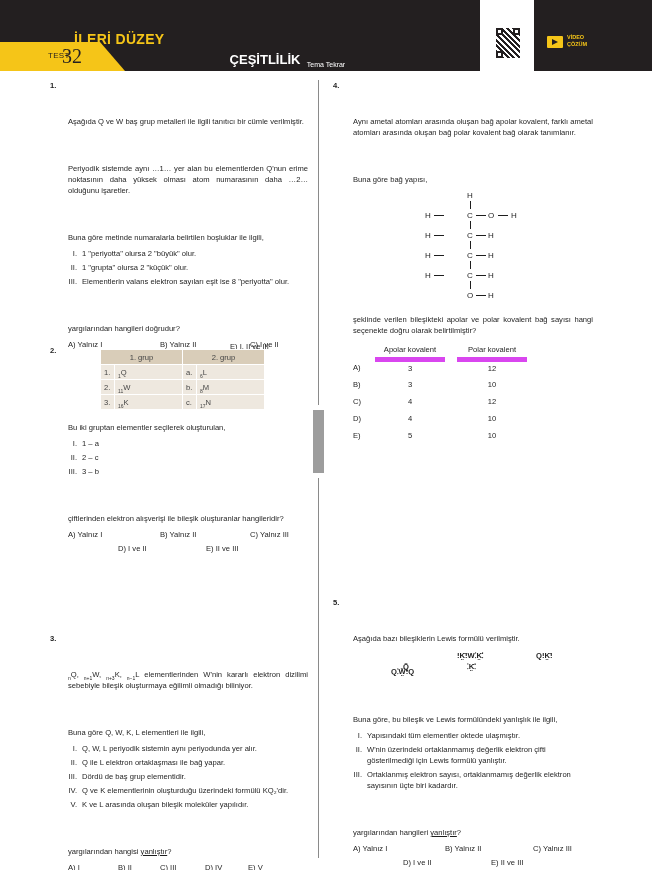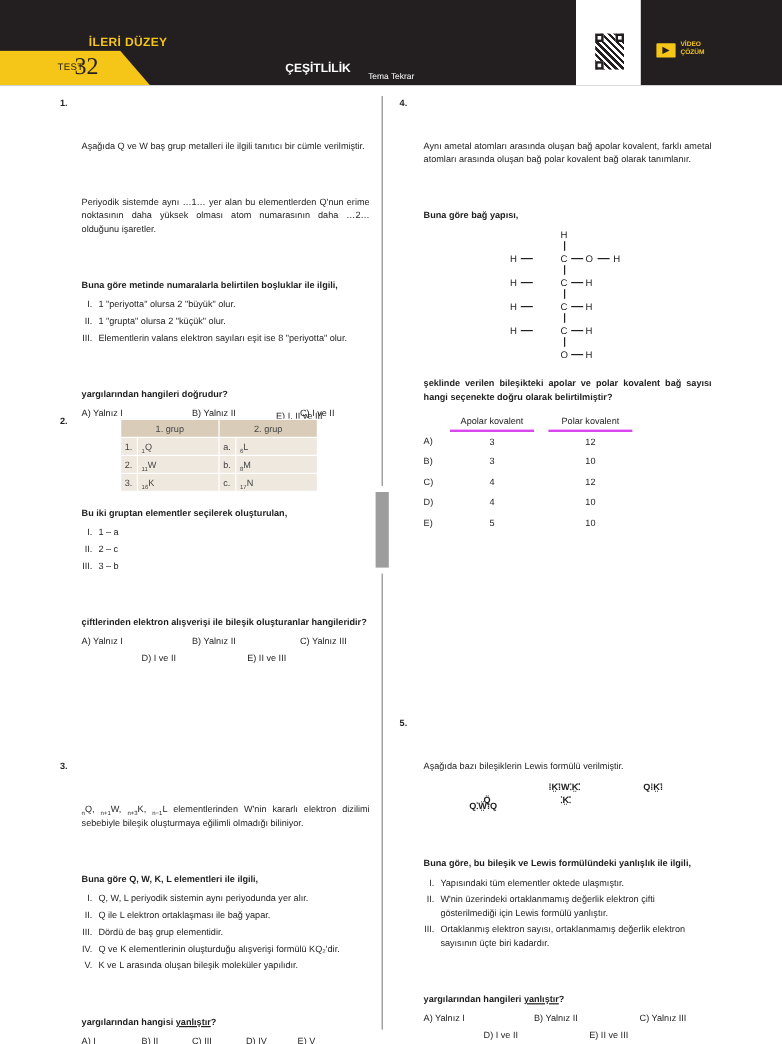--- a/index.html
+++ b/index.html
@@ -1,59 +1,59 @@
 <!DOCTYPE html>
 <html><head>
 <meta charset="utf-8">
 <style>
   * { box-sizing: border-box; margin: 0; padding: 0; }
   body { width: 652px; height: 870px; background: #ffffff; font-family: "Liberation Sans", sans-serif; color: #1e1e1e; position: relative; overflow: hidden; font-size: 7.6px; line-height: 1.45; }
   .header { position: absolute; left: 0; top: 0; width: 652px; height: 71px; background: #231f20; }
-  .level { position: absolute; left: 40px; top: 29px; color: #f5c518; font-weight: bold; font-size: 10px; letter-spacing: 0.3px; padding-left: 34px; }
+  .level { position: absolute; left: 40px; top: 29px; color: #f5c518; font-weight: bold; font-size: 14px; letter-spacing: 0.3px; padding-left: 34px; }
   .test-band { position: absolute; left: 0; top: 42px; width: 125px; height: 29px; background: #f5c518; clip-path: polygon(0 0, 100px 0, 125px 29px, 0 29px); }
   .test-lbl { position: absolute; left: 48px; top: 50px; font-weight: normal; font-size: 8px; color: #231f20; letter-spacing: 0.3px; }
   .test-num { position: absolute; left: 62px; top: 42px; font-family: "Liberation Serif", serif; font-size: 20px; color: #231f20; }
-  .topic { position: absolute; left: 0; width: 530px; top: 51px; text-align: center; color: #fff; font-weight: bold; font-size: 10px; }
+  .topic { position: absolute; left: 0; width: 530px; top: 51px; text-align: center; color: #fff; font-weight: bold; font-size: 13px; }
   .subtopic { position: absolute; left: 0; width: 652px; top: 60px; text-align: center; color: #fff; font-size: 7px; }
   .qr-box { position: absolute; left: 480px; top: 0; width: 54px; height: 71px; background: #ffffff; }
   .qr-finder { position: absolute; width: 7px; height: 7px; border: 2px solid #231f20; background: #fff; }
   .video-btn { position: absolute; left: 547px; top: 36px; width: 16px; height: 12px; background: #f5c518; border-radius: 1px; }
   .video-btn::after { content: ""; position: absolute; left: 5px; top: 3px; border-left: 6px solid #231f20; border-top: 3px solid transparent; border-bottom: 3px solid transparent; }
   .video-lbl { position: absolute; left: 567px; top: 34px; color: #f5c518; font-weight: bold; font-size: 5.5px; line-height: 1.2; }
 
   .divider-top { position: absolute; left: 318px; top: 80px; width: 1px; height: 325px; background: #8a8a8a; }
   .divider-bot { position: absolute; left: 318px; top: 478px; width: 1px; height: 380px; background: #8a8a8a; }
   .side-tab { position: absolute; left: 313px; top: 410px; width: 11px; height: 63px; background: #9d9d9d; }
 
   .q { position: absolute; }
   .qnum { position: absolute; left: 0; top: 0; font-weight: bold; }
   .qbody { position: absolute; left: 18px; top: 0; }
   p { margin-bottom: 5px; text-align: justify; margin-top: 36px; }
-  .b { font-weight: bold; }
+  .b { font-weight: normal; }
   .item { display: flex; margin-bottom: 3px; }
   .item .rn { width: 14px; text-align: right; padding-right: 5px; flex: none; }
   .opts { position: relative; height: 30px; }
   .opt { position: absolute; white-space: nowrap; }
   u { text-decoration: underline; }
   sub { font-size: 5px; vertical-align: sub; line-height: 0; }
 
   table.grp { border-collapse: collapse; margin-left: 32px; margin-top: 4px; background: #eee8df; }
   table.grp td, table.grp th { border: 1px solid #ffffff; height: 15px; font-weight: normal; font-size: 7.6px; color: #444; }
   table.grp th { background: #d9cdb9; text-align: center; width: 82px; }
   table.grp td.n { width: 14px; padding-left: 3px; }
   table.grp td.v { width: 68px; padding-left: 3px; }
 
   .struct { position: relative; width: 120px; height: 110px; margin-left: 72px; margin-top: 4px; font-size: 8px; }
   .struct span { position: absolute; }
   .bond-h { position: absolute; height: 1.2px; background: #1e1e1e; width: 10px; }
   .bond-v { position: absolute; width: 1.2px; background: #1e1e1e; height: 8px; }
 
   table.ans { border-collapse: collapse; margin-top: 6px; }
   table.ans td { height: 17px; font-size: 7.6px; }
-  table.ans .hd { border-bottom: 2px solid #d946ef; text-align: center; height: 14px; }
+  table.ans .hd { border-bottom: 5px solid #d946ef; text-align: center; height: 14px; }
   table.ans .c1 { width: 22px; }
   table.ans .c2 { width: 70px; text-align: center; }
   table.ans .gap { width: 12px; }
   table.ans .c3 { width: 70px; text-align: center; }
 
   .lewis { position: relative; height: 28px; margin-top: 6px; font-weight: bold; font-size: 7.6px; }
   .lewis span { position: absolute; white-space: nowrap; }
 </style>
 </head>
 <body>
@@ -176,21 +176,21 @@
     <div class="item">
         <span class="rn">II.</span>
         <span>Q ile L elektron ortaklaşması ile bağ yapar.</span>
       </div>
     <div class="item">
         <span class="rn">III.</span>
         <span>Dördü de baş grup elementidir.</span>
       </div>
     <div class="item">
         <span class="rn">IV.</span>
-        <span>Q ve K elementlerinin oluşturduğu alışverişi formülü KQ₂'dir.</span>
+        <span>Q ve K elementlerinin oluşturduğu üzerindeki formülü KQ₂'dir.</span>
       </div>
     <div class="item">
         <span class="rn">V.</span>
         <span>K ve L arasında oluşan bileşik moleküler yapılıdır.</span>
       </div>
     <p class="b"><span>yargılarından hangisi </span><u>yanlıştır</u><span>?</span></p>
     <div class="opts">
       <span class="opt" style="left:0;top:0;">A) I</span>
       <span class="opt" style="left:50px;top:0;">B) II</span>
       <span class="opt" style="left:92px;top:0;">C) III</span>

